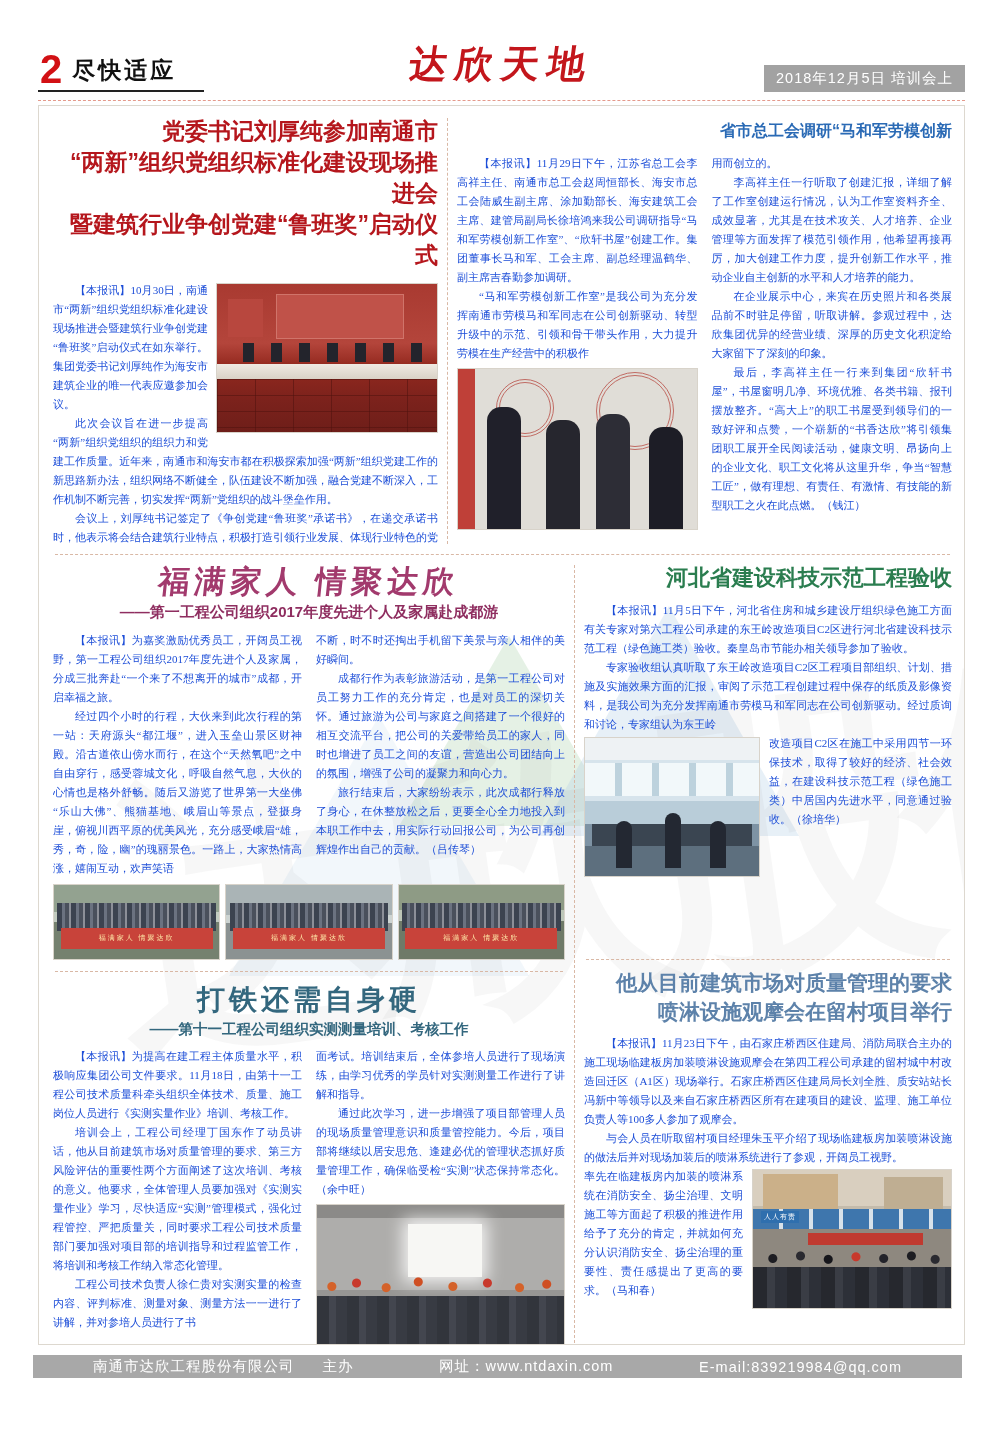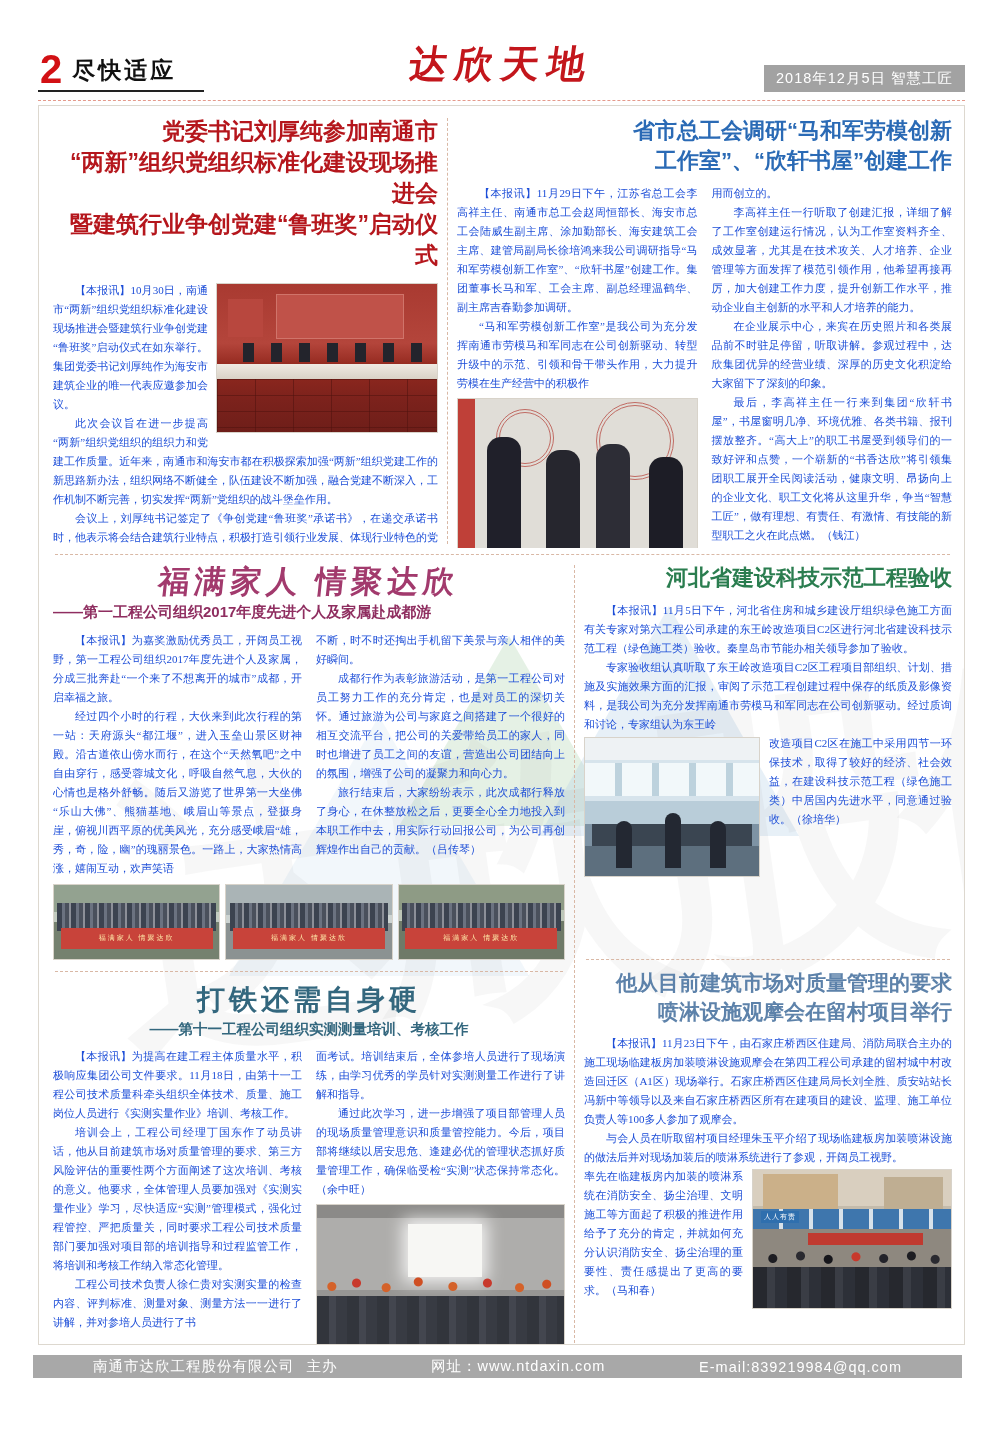--- a/index.html
+++ b/index.html
@@ -59,41 +59,41 @@
   .ph1 .scr2{ position:absolute; left:5%; top:10%; width:16%; height:26%; background:#b8473e; }
   .ph1 .figs{ position:absolute; left:4%; top:40%; width:92%; height:13%;
     background:repeating-linear-gradient(90deg,transparent 0 17px,#23242c 17px 28px); }
   .ph1 .tbl{ position:absolute; left:0; top:54%; width:100%; height:10%; background:linear-gradient(#efe9e2,#d9d2c6); }
   .ph1 .floor{ position:absolute; left:0; top:64%; width:100%; height:36%;
     background:repeating-linear-gradient(90deg,rgba(80,18,14,.55) 0 1px,transparent 1px 38px),
                repeating-linear-gradient(180deg,rgba(80,18,14,.55) 0 1px,transparent 1px 16px); }
 
   
   .a2{ flex:1; height:434px; }
-  .a2 .atitle{ color:#2a6ab5; font-size:22px; line-height:30px; margin:2px 0 8px; }
+  .a2 .atitle{ color:#2a6ab5; font-size:16px; line-height:30px; margin:2px 0 8px; }
   .ph2{ width:100%; height:162px; margin-top:5px; background:#e0ddd7; }
   .ph2 .lstrip{ position:absolute; left:0; top:0; width:7%; height:100%; background:#bf4038; }
   .ph2 .ring{ position:absolute; border:4px double #b5443c; border-radius:50%; opacity:.75; }
   .ph2 .r1{ left:16%; top:6%; width:58px; height:58px; }
   .ph2 .r2{ left:58%; top:2%; width:78px; height:78px; }
   .ph2 .man{ position:absolute; bottom:0; width:34px; height:70%; background:#26262e; border-radius:14px 14px 0 0; }
   .ph2 .m1{ left:12%; height:76%; background:#20202a; }
   .ph2 .m2{ left:37%; height:68%; }
   .ph2 .m3{ left:58%; height:72%; background:#2d2d36; }
   .ph2 .m4{ left:80%; height:64%; background:#1d1d26; }
 
   
   .colL{ width:512px; }
   .colR{ flex:1; min-width:0; }
 
   
   .a3{ height:404px; }
   .a3 .cal{ text-align:center; color:#a23a6d; font-size:31px; line-height:38px; font-weight:bold;
     letter-spacing:5px; transform:skewX(-6deg); margin:2px 0 2px; font-family:"Liberation Serif",serif; }
-  .a3 .sub{ color:#8f2e60; font-size:15px; font-weight:bold; margin:0 0 9px;
+  .a3 .sub{ text-align:center; color:#8f2e60; font-size:15px; font-weight:bold; margin:0 0 9px;
     font-family:"Liberation Sans",sans-serif; }
   .gprow{ display:flex; gap:5px; margin-top:6px; }
   .gp{ flex:1; height:76px; background:linear-gradient(180deg,#93a290 0 36%,#c2cbc0 36% 50%,#75816f 50% 100%); }
   .gp .crowd{ position:absolute; left:2%; top:24%; width:96%; height:38%;
     background:repeating-linear-gradient(90deg,#3c4350 0 5px,#6b7280 5px 8px,#4a505c 8px 12px,#8c8f98 12px 14px); }
   .gp .ban{ position:absolute; left:4%; top:58%; width:92%; height:28%; background:#c8433a;
     color:#ffe9a8; font-size:7px; display:flex; align-items:center; justify-content:center;
     letter-spacing:2px; white-space:nowrap; overflow:hidden; font-family:"Liberation Sans",sans-serif; }
   .gp.g2{ background:linear-gradient(180deg,#aab4b6 0 40%,#cdd4d2 40% 52%,#8b9292 52% 100%); }
   .gp.g3{ background:linear-gradient(180deg,#8e9b85 0 34%,#bdc6b8 34% 48%,#6f7a68 48% 100%); }
@@ -151,35 +151,35 @@
       radial-gradient(circle at 52% 40%,#c8392c 0 4px,transparent 5px),
       radial-gradient(circle at 66% 50%,#23232a 0 4px,transparent 5px),
       radial-gradient(circle at 80% 35%,#1d1d22 0 4px,transparent 5px),
       radial-gradient(circle at 92% 55%,#2a2a30 0 4px,transparent 5px); }
   .ph6 .bodies{ position:absolute; bottom:0; left:0; width:100%; height:30%;
     background:repeating-linear-gradient(90deg,#26282e 0 14px,#3a3d45 14px 22px,#2d3038 22px 34px); }
 
   
   .footer{ margin:10px 33px 0; height:23px; background:#a8a8a8; color:#fff;
     display:flex; align-items:center; font-size:14.5px; font-family:"Liberation Sans",sans-serif;
-    letter-spacing:1px; padding:0 60px; gap:12px; }
+    letter-spacing:1px; padding:0 60px; gap:28px; }
   .footer .gap{ flex:1; }
 </style>
 </head>
 <body>
 
 <div class="page">
 
   <header class="hdr">
     <div class="h-left">
       <span class="pageno">2</span>
       <span class="section">尽快适应</span>
     </div>
     <div class="masthead">达欣天地</div>
-    <div class="issue">2018年12月5日  智慧工匠</div>
+    <div class="issue">2018年12月5日  培训会上</div>
   </header>
   <div class="hrule"></div>
 
   <div class="content">
 
     <div class="wm" aria-hidden="true">
       <div class="wm-tri t1"></div>
       <div class="wm-tri t2"></div>
       <div class="wm-tri t3"></div>
       <div class="wm-text">达欣股份</div>
@@ -205,21 +205,20 @@
           <p class="ind">此次会议旨在进一步提高“两新”组织党组织的组织力和党建工作质量。近年来，南通市和海安市都在积极探索加强“两新”组织党建工作的新思路新办法，组织网络不断健全，队伍建设不断加强，融合党建不断深入，工作机制不断完善，切实发挥“两新”党组织的战斗堡垒作用。</p>
           <p class="ind">会议上，刘厚纯书记签定了《争创党建“鲁班奖”承诺书》，在递交承诺书时，他表示将会结合建筑行业特点，积极打造引领行业发展、体现行业特色的党建品牌，积极开展争创党建“鲁班奖”活动，不断提高企业党建工作质量，为企业的高质量发展保驾护航。（陈春红）</p>
         </div>
       </article>
 
       <div class="vdiv"></div>
 
       <article class="a2">
         <h2 class="atitle">
           <span>省市总工会调研“马和军劳模创新</span>
-          <span>工作室”、“欣轩书屋”创建工作</span>
         </h2>
         <div class="cols">
           <div class="col">
             <p class="ind">【本报讯】11月29日下午，江苏省总工会李高祥主任、南通市总工会赵周恒部长、海安市总工会陆威生副主席、涂加勤部长、海安建筑工会主席、建管局副局长徐培鸿来我公司调研指导“马和军劳模创新工作室”、“欣轩书屋”创建工作。集团董事长马和军、工会主席、副总经理温鹤华、副主席吉春勤参加调研。</p>
             <p class="ind">“马和军劳模创新工作室”是我公司为充分发挥南通市劳模马和军同志在公司创新驱动、转型升级中的示范、引领和骨干带头作用，大力提升劳模在生产经营中的积极作</p>
             <div class="photo ph2" title="调研参观照片">
               <div class="lstrip"></div>
               <div class="ring r1"></div>
               <div class="ring r2"></div>
               <div class="man m1"></div>

